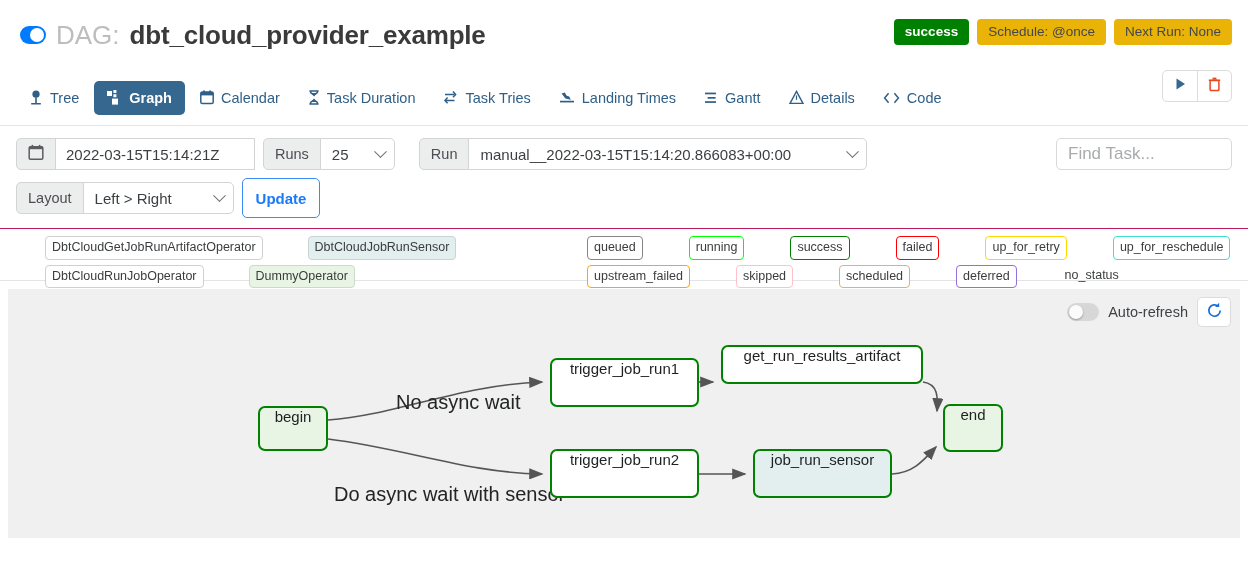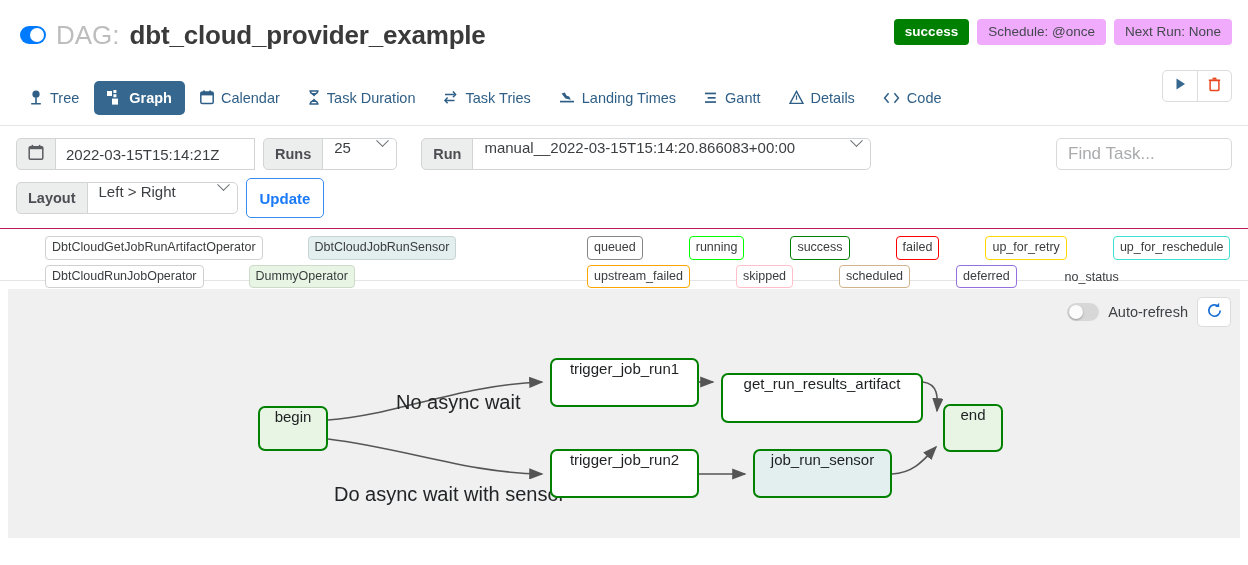--- a/index.html
+++ b/index.html
@@ -52,21 +52,21 @@
     position: absolute;
     top: 19px; right: 16px;
     display: flex;
     gap: 8px;
     align-items: center;
   }
   .badge {
     font-size: 13.5px;
     padding: 5px 11px 6px;
     border-radius: 4px;
-    background: #f0abfc;
+    background: #eab308;
     color: #44484d;
     white-space: nowrap;
   }
   .badge.state-success {
     background: #008000;
     color: #ffffff;
     font-weight: 700;
   }
 
   
@@ -127,40 +127,39 @@
   .grp { display: flex; align-items: stretch; }
   .addon {
     background: #eceded;
     border: 1px solid #d3d4d5;
     display: flex;
     align-items: center;
     padding: 0 11px;
     font-size: 14.5px;
     color: #4b4f53;
     white-space: nowrap;
-    font-weight: bold;
   }
   .fld {
     border: 1px solid #d3d4d5;
     background: #ffffff;
     font-size: 15px;
     color: #3c3f42;
     display: flex;
     align-items: center;
     padding: 0 10px;
     height: 32px;
     white-space: nowrap;
   }
   .sel {
     border: 1px solid #d3d4d5;
     background: #ffffff;
     font-size: 15px;
     color: #3c3f42;
     display: flex;
-    align-items: flex-start;
+    align-items: center;
     justify-content: space-between;
     gap: 14px;
     padding: 0 9px 0 11px;
     height: 32px;
     white-space: nowrap;
     cursor: pointer;
   }
   .caret {
     width: 9px; height: 9px;
     border-right: 1.6px solid #6d7276;
@@ -216,21 +215,21 @@
     flex-wrap: wrap;
     gap: 5px 6px;
   }
   .legend-states {
     position: absolute;
     left: 548px; top: 7px;
     right: 4px;
     display: flex;
     flex-wrap: wrap;
     gap: 5px 7px;
-    align-items: flex-end;
+    align-items: flex-start;
   }
   .chip {
     font-size: 12.5px;
     line-height: 1;
     padding: 4px 6px 5px;
     border: 1.6px solid #cfd0d1;
     border-radius: 4px;
     background: #ffffff;
     color: #3a3c3e;
     white-space: nowrap;
@@ -535,21 +534,21 @@
 
   <div class="edge-label" style="left:388px;top:102px">No async wait</div>
   <div class="edge-label" style="left:326px;top:194px">Do async wait with sensor</div>
 
   <div class="node fill-dummy" style="left:250px;top:117px;width:70px;height:45px">
     <span>begin</span>
   </div>
   <div class="node" style="left:542px;top:69px;width:149px;height:49px">
     <span>trigger_job_run1</span>
   </div>
-  <div class="node" style="left:713px;top:84px;width:202px;height:50px">
+  <div class="node" style="left:713px;top:56px;width:202px;height:39px">
     <span>get_run_results_artifact</span>
   </div>
   <div class="node" style="left:542px;top:160px;width:149px;height:49px">
     <span>trigger_job_run2</span>
   </div>
   <div class="node fill-sensor" style="left:745px;top:160px;width:139px;height:49px">
     <span>job_run_sensor</span>
   </div>
   <div class="node fill-dummy" style="left:935px;top:115px;width:60px;height:48px">
     <span>end</span>

